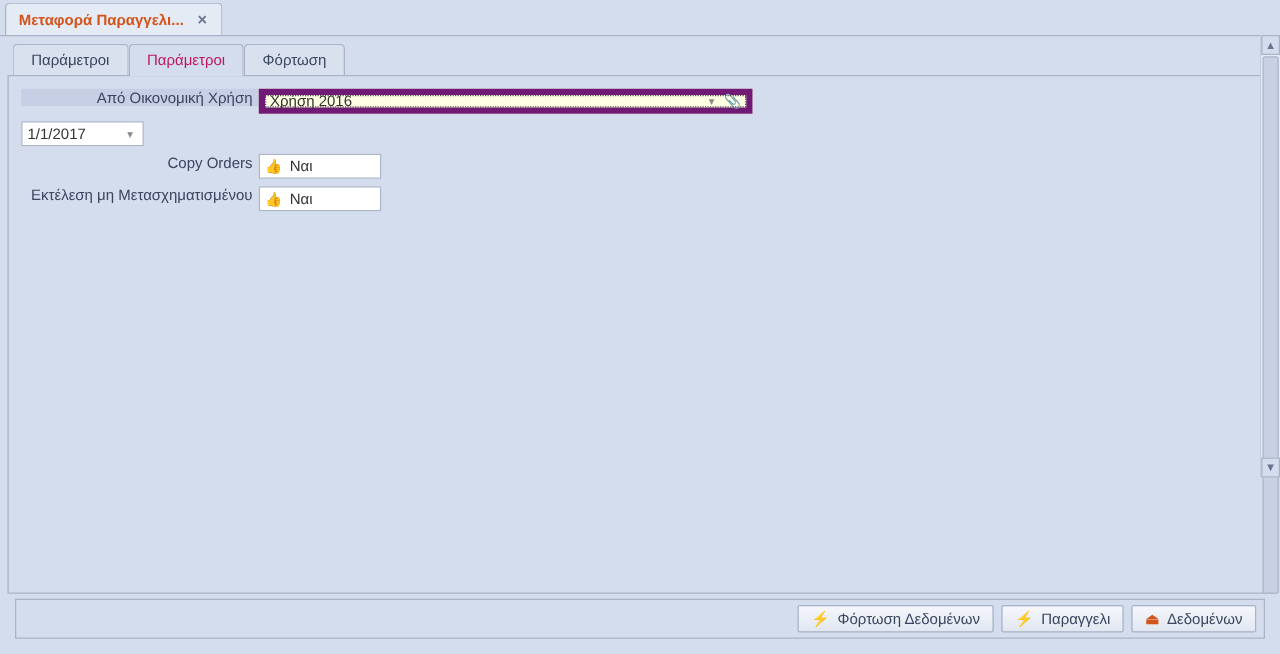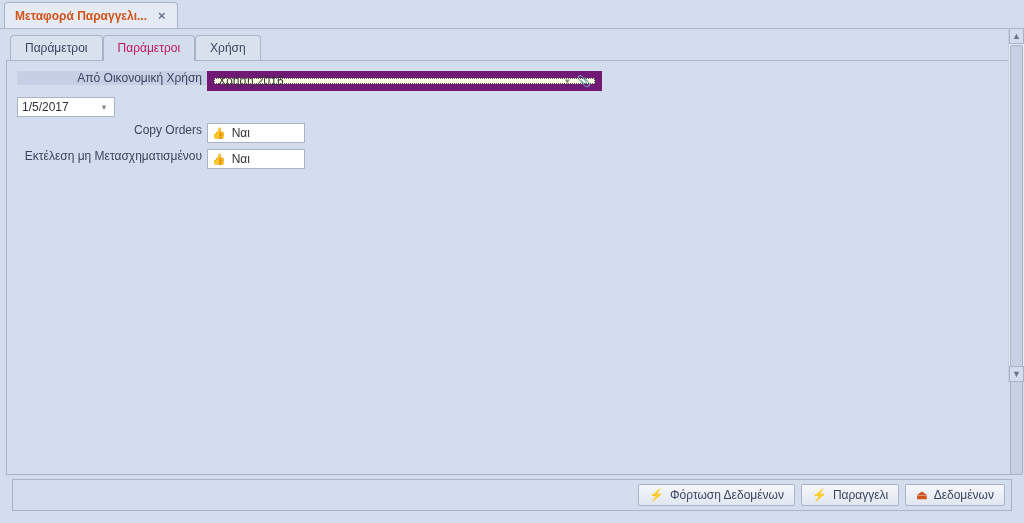--- a/index.html
+++ b/index.html
@@ -116,21 +116,21 @@
       padding-right: 5px;
       color: #3a4560;
       font-size: 12px;
     }
     .form-label.hl {
       background: #c6cfe3;
     }
     .combo {
       flex: 1;
       height: 20px;
-      border: 7px solid #701a75;
+      border: 5px solid #701a75;
       background: #feffe3;
       display: flex;
       align-items: center;
       padding: 0 4px;
       max-width: 395px;
       position: relative;
     }
     .combo::after {
       content: '';
       position: absolute;
@@ -253,38 +253,38 @@
     <div class="panel">
 
       <div class="inner-tab-bar">
         <div class="inner-tab">
           <span>Παράμετροι</span>
         </div>
         <div class="inner-tab active">
           <span>Παράμετροι</span>
         </div>
         <div class="inner-tab">
-          <span>Χρήση</span>
+          <span>Φόρτωση</span>
         </div>
       </div>
 
       <div class="content-box">
 
         <div class="form-row">
           <div class="form-label hl">Από Οικονομική Χρήση</div>
           <div class="combo">
             <span class="text">Χρήση 2016</span>
             <span class="dd">▾</span>
             <span class="pin">📎</span>
           </div>
         </div>
 
         <div class="form-row">
           <div class="date-field">
-            <span class="text">1/5/2017</span>
+            <span class="text">1/1/2017</span>
             <span class="dd">▾</span>
           </div>
         </div>
 
         <div class="form-row">
           <div class="form-label">Copy Orders</div>
           <div class="toggle-field">
             <span class="thumb">👍</span>
             <span>Ναι</span>
           </div>

